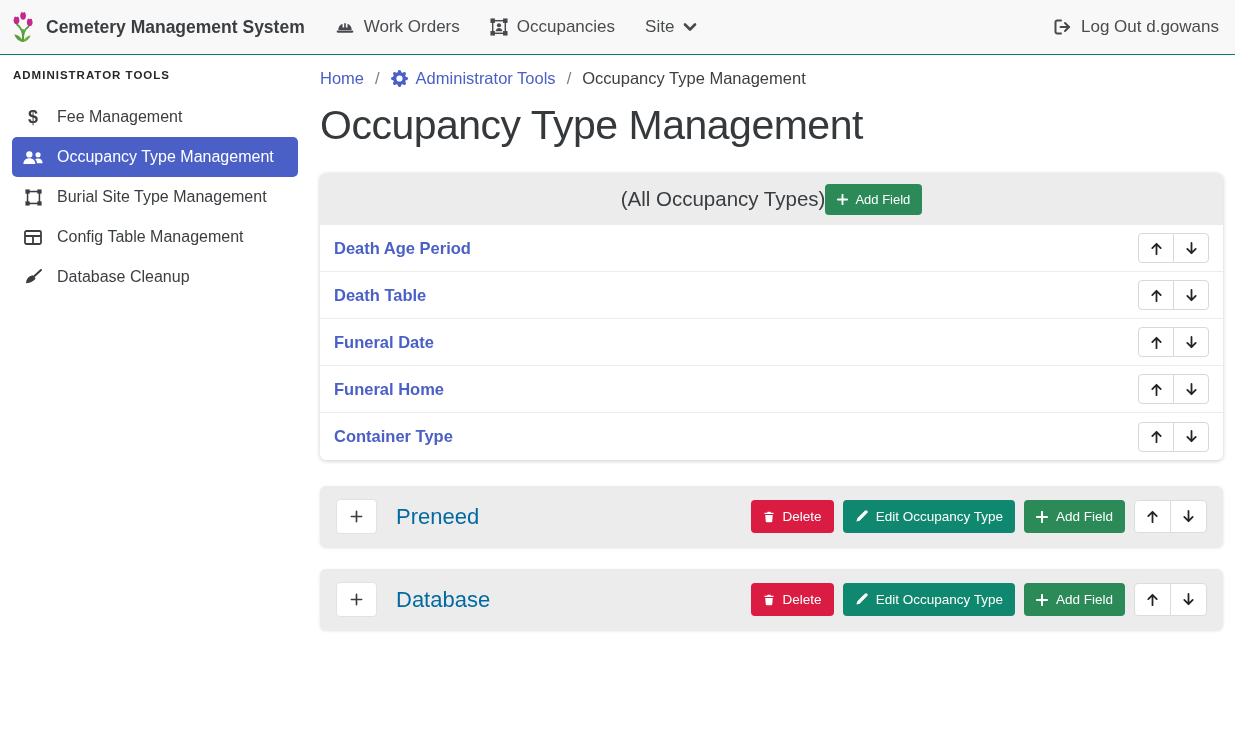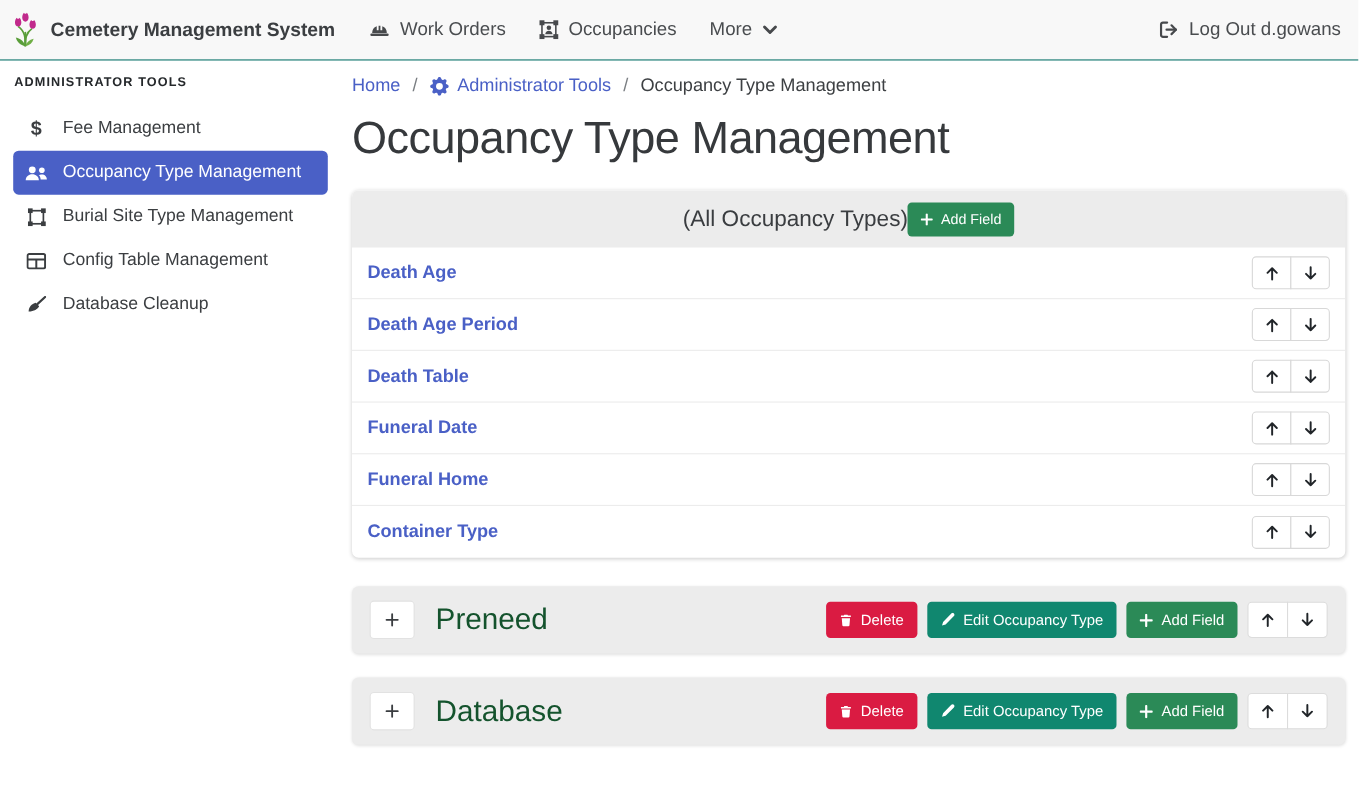--- a/index.html
+++ b/index.html
@@ -97,21 +97,21 @@
   .section {
     display:flex; align-items:center;
     background:var(--section-bg,#ececec); border-radius:6px;
     padding:13px 16px; margin-bottom:22px;
     box-shadow:0 1px 3px rgba(0,0,0,.12);
   }
   .expand-btn {
     width:41px; height:35px; background:#fff; border:1px solid #e2e2e2; border-radius:4px;
     display:flex; align-items:center; justify-content:center; cursor:pointer; padding:0;
   }
-  .section-title { font-size:27px; font-weight:500; color:#14532d; margin-left:19px; }
+  .section-title { font-size:22px; font-weight:500; color:#0369a1; margin-left:19px; }
   .section-actions { margin-left:auto; display:flex; align-items:center; gap:9px; }
 </style>
 </head>
 <body>
 
 <div class="navbar">
   <div class="brand">
     <span>
       <svg width="26" height="32" viewBox="0 0 26 32">
         <path d="M13 31c0-8 0-13-6.5-18" stroke="#5a9e3a" stroke-width="1.6" fill="none"></path>
@@ -150,21 +150,21 @@
             <rect x="14.5" y="14.5" width="5" height="5"></rect>
           <circle cx="10" cy="8" r="2.3"></circle>
           <path d="M6.3 14.7c0-2.1 1.7-3.6 3.7-3.6s3.7 1.5 3.7 3.6z"></path>
         </g>
       </svg>
     </span>
     <span>Occupancies</span>
   </div>
 
   <div class="nav-item">
-    <span>More</span>
+    <span>Site</span>
     <span class="nav-icon">
       <svg width="14" height="10" viewBox="0 0 14 10">
         <path d="M2 2.5l5 5 5-5" fill="none" stroke="#47494c" stroke-width="2.6" stroke-linecap="round" stroke-linejoin="round"></path>
       </svg>
     </span>
   </div>
 
   <div class="nav-spacer"></div>
 
   <div class="nav-item" style="margin-left:0;">
@@ -269,35 +269,20 @@
           <span>
             <svg width="11" height="11" viewBox="0 0 14 14">
                 <path d="M7 1v12M1 7h12" stroke="#fff" stroke-width="2.4" stroke-linecap="round"></path>
               </svg>
           </span>
           <span>Add Field</span>
         </button>
       </div>
 
       <div class="field-row">
-        <a class="field-link">Death Age</a>
-        <span class="arrow-group">
-          <button class="arrow-btn">
-              <svg width="15" height="15" viewBox="0 0 16 16">
-                <path d="M8 14V3M3.5 7.5L8 3l4.5 4.5" fill="none" stroke="#212529" stroke-width="1.9" stroke-linecap="round" stroke-linejoin="round"></path>
-              </svg>
-            </button>
-          <button class="arrow-btn">
-              <svg width="15" height="15" viewBox="0 0 16 16">
-                <path d="M8 2v11M3.5 8.5L8 13l4.5-4.5" fill="none" stroke="#212529" stroke-width="1.9" stroke-linecap="round" stroke-linejoin="round"></path>
-              </svg>
-            </button>
-        </span>
-      </div>
-      <div class="field-row">
         <a class="field-link">Death Age Period</a>
         <span class="arrow-group">
           <button class="arrow-btn">
               <svg width="15" height="15" viewBox="0 0 16 16">
                 <path d="M8 14V3M3.5 7.5L8 3l4.5 4.5" fill="none" stroke="#212529" stroke-width="1.9" stroke-linecap="round" stroke-linejoin="round"></path>
               </svg>
             </button>
           <button class="arrow-btn">
               <svg width="15" height="15" viewBox="0 0 16 16">
                 <path d="M8 2v11M3.5 8.5L8 13l4.5-4.5" fill="none" stroke="#212529" stroke-width="1.9" stroke-linecap="round" stroke-linejoin="round"></path>

